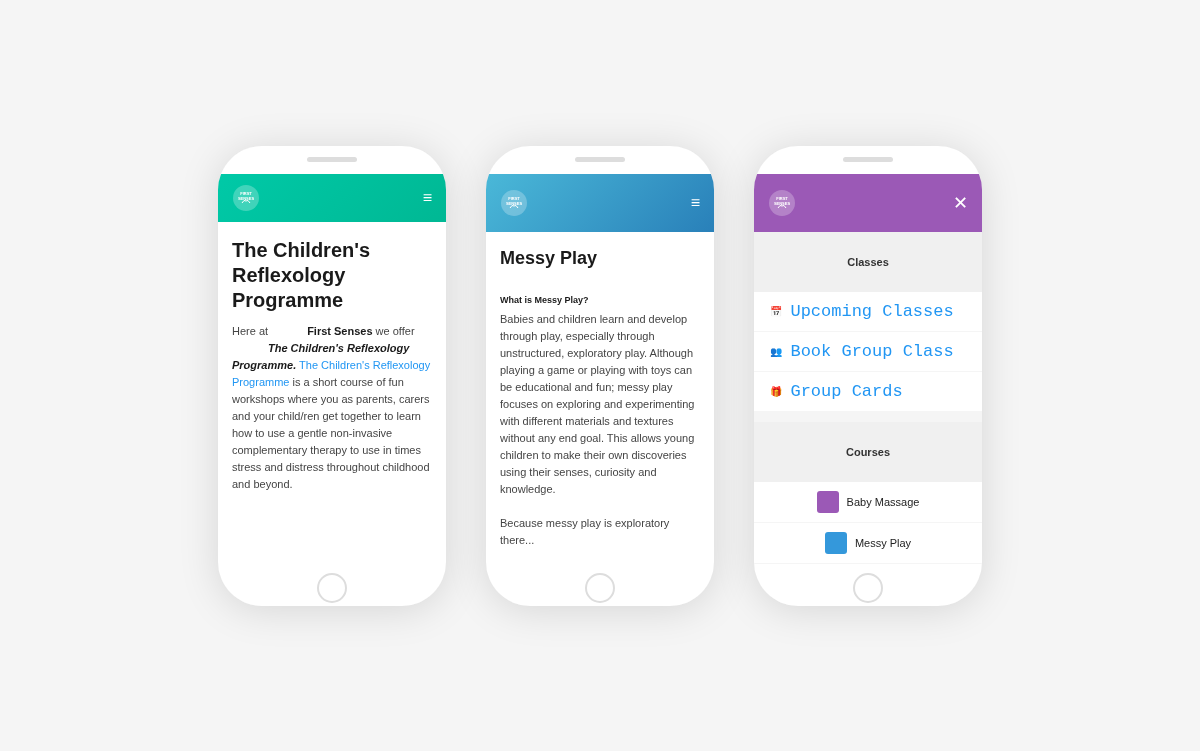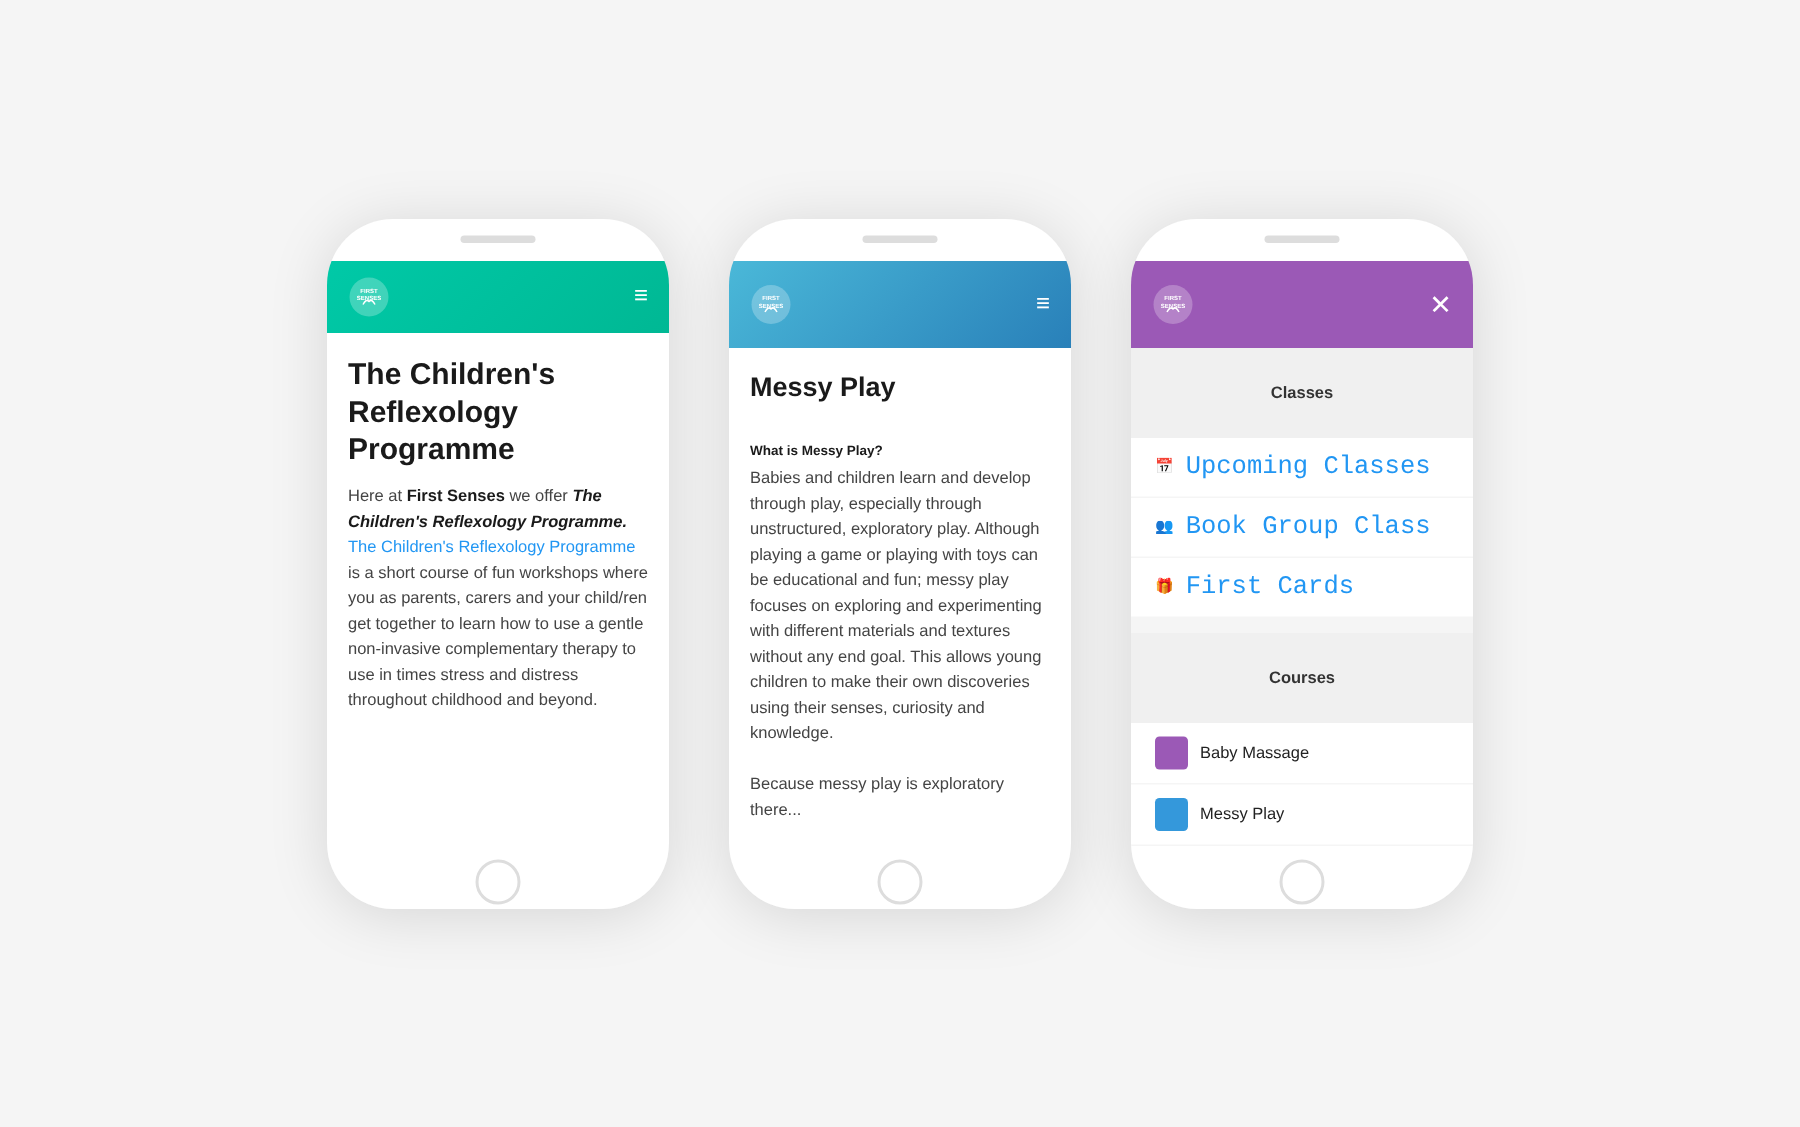--- a/index.html
+++ b/index.html
@@ -127,20 +127,21 @@
       margin-bottom: 10px;
     }
     .body-text {
       font-size: 11px;
       color: #444;
       line-height: 1.55;
     }
     .body-text strong {
       font-weight: 700;
       color: #1a1a1a;
+      margin-left: 36px;
     }
     .body-text a {
       color: #2196f3;
       text-decoration: none;
     }
 
     
     .page-title {
       font-size: 18px;
       font-weight: 800;
@@ -188,20 +189,21 @@
     .menu-divider {
       height: 10px;
       background: #f5f5f5;
     }
     .course-item {
       padding: 9px 16px;
       display: flex;
       align-items: center;
       gap: 8px;
       border-bottom: 1px solid #f5f5f5;
+      justify-content: center;
     }
     .course-icon {
       width: 22px;
       height: 22px;
       border-radius: 3px;
       flex-shrink: 0;
     }
     .course-label {
       font-size: 11px;
       color: #222;
@@ -307,21 +309,21 @@
         <div class="menu-item">
           <span class="menu-item-icon">📅</span>
           <span class="menu-item-label">Upcoming Classes</span>
         </div>
         <div class="menu-item">
           <span class="menu-item-icon">👥</span>
           <span class="menu-item-label">Book Group Class</span>
         </div>
         <div class="menu-item">
           <span class="menu-item-icon">🎁</span>
-          <span class="menu-item-label">First Cards</span>
+          <span class="menu-item-label">Group Cards</span>
         </div>
         <div class="menu-divider"></div>
 
         <div class="menu-section-header">Courses</div>
         <div class="course-item">
           <div class="course-icon icon-baby-massage"></div>
           <span class="course-label">Baby Massage</span>
         </div>
         <div class="course-item">
           <div class="course-icon icon-messy-play"></div>

